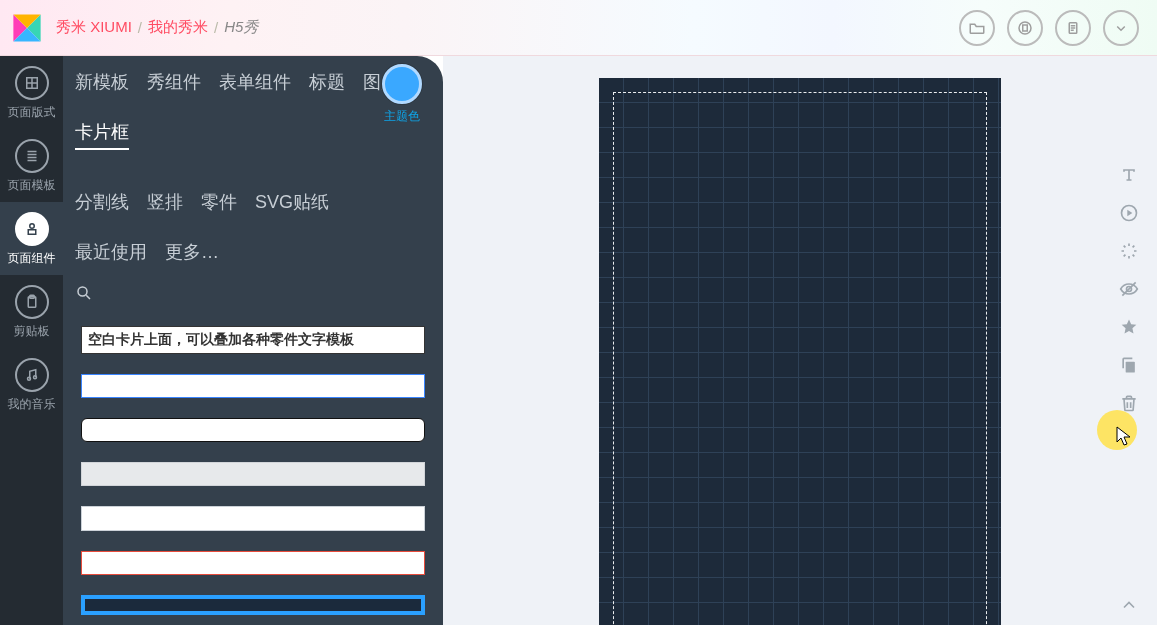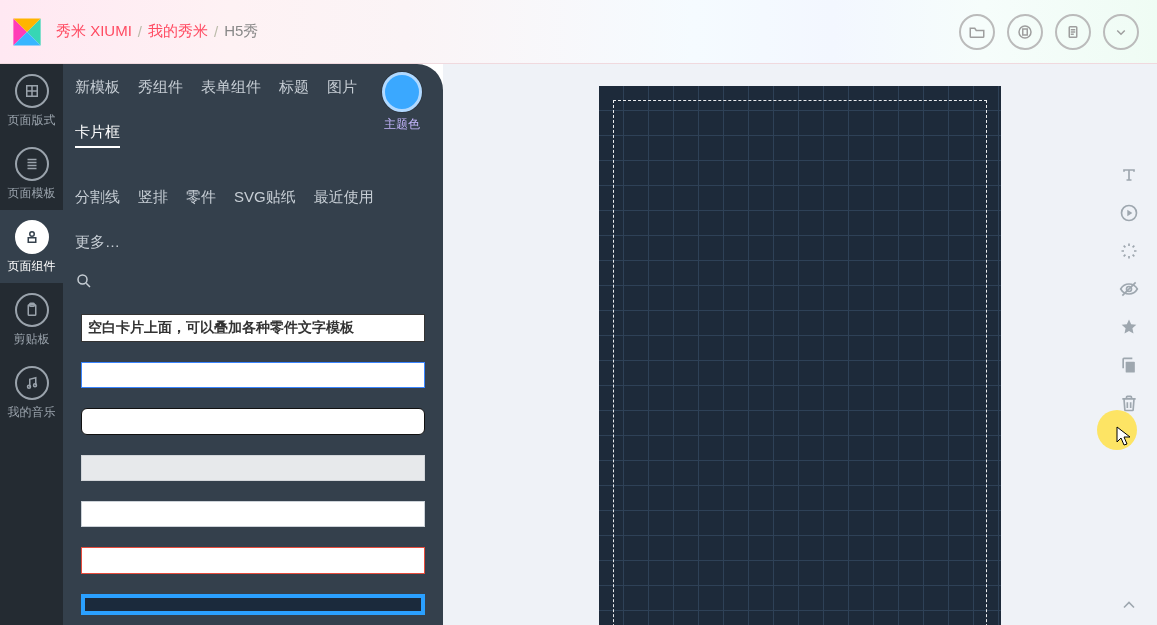--- a/index.html
+++ b/index.html
@@ -1,31 +1,31 @@
 <!DOCTYPE html>
 <html><head>
 <meta charset="utf-8">
 <style>
   * { margin: 0; padding: 0; box-sizing: border-box; }
   html, body { width: 1157px; height: 625px; overflow: hidden; font-family: "Microsoft YaHei", sans-serif; }
   body { display: flex; flex-direction: column; }
 
   
   .header {
-    height: 64px;
+    height: 56px;
     display: flex;
     align-items: center;
     padding: 0 10px;
     background: linear-gradient(90deg, #ffe8f2 0%, #fef2f4 20%, #fbf4f6 35%, #f5fbff 60%, #f3f7ff 72%, #f6fdfb 85%, #effcf4 100%);
     border-bottom: 1px solid #f0d9de;
   }
   .logo { width: 34px; height: 34px; margin-right: 12px; display:flex; align-items:center; justify-content:center; }
   .breadcrumb { font-size: 15px; color:#888; display:flex; align-items:center; gap:6px; }
   .breadcrumb .bc-item { color:#ff4b62; }
-  .breadcrumb .bc-last { color:#888; }
+  .breadcrumb .bc-last { color:#888;font-style:italic; }
   .breadcrumb .sep { color:#bba; }
   .header-spacer { flex:1; }
   .header-actions { display:flex; gap:12px; margin-right:8px; }
   .hbtn {
     width:36px; height:36px; border-radius:50%;
     border:2px solid #bbb; display:flex; align-items:center; justify-content:center;
     color:#9e9e9e; cursor:pointer; background:transparent;
   }
   .hbtn svg { width:18px; height:18px; fill:none; stroke:#9e9e9e; stroke-width:2; }
 
@@ -50,28 +50,28 @@
   .rail-item.active .rail-icon { background:#fff; border-color:#fff; color:#34404c; }
 
   
   .panel {
     width:380px; background:#34404c; display:flex; flex-direction:column; position:relative;
     border-top-right-radius:26px;
   }
   .tabs-wrap { padding:14px 12px 8px 12px; }
   .tabs { display:flex; flex-wrap:wrap; row-gap:20px; align-items:center; }
   .tab {
-    color:#c7ced5; font-size:15px; margin-right:18px; cursor:pointer; padding-bottom:4px;
+    color:#c7ced5; font-size:18px; margin-right:18px; cursor:pointer; padding-bottom:4px;
     border-bottom:2px solid transparent; white-space:nowrap;
   }
   .tab.active { color:#fff; border-bottom-color:#fff; }
 
   .theme-badge {
     position:absolute; top:8px; right:16px; width:50px; display:flex; flex-direction:column;
-    align-items:center; color:#c4b5fd; font-size:12px;text-align:center;
+    align-items:center; color:#0ea5e9; font-size:12px;text-align:center;
   }
   .theme-circle {
     width:40px; height:40px; border-radius:50%;
     background:#3aa8ff; border:3px solid #b1d9ff; box-shadow:0 0 0 1px #2d3741;
     margin-bottom:4px; cursor:pointer;
   }
 
   .search-row { padding:6px 12px 10px 12px; }
   .search-icon { color:#c7ced5; cursor:pointer; }
   .search-icon svg { width:18px; height:18px; stroke:#c7ced5; stroke-width:2; fill:none; }

